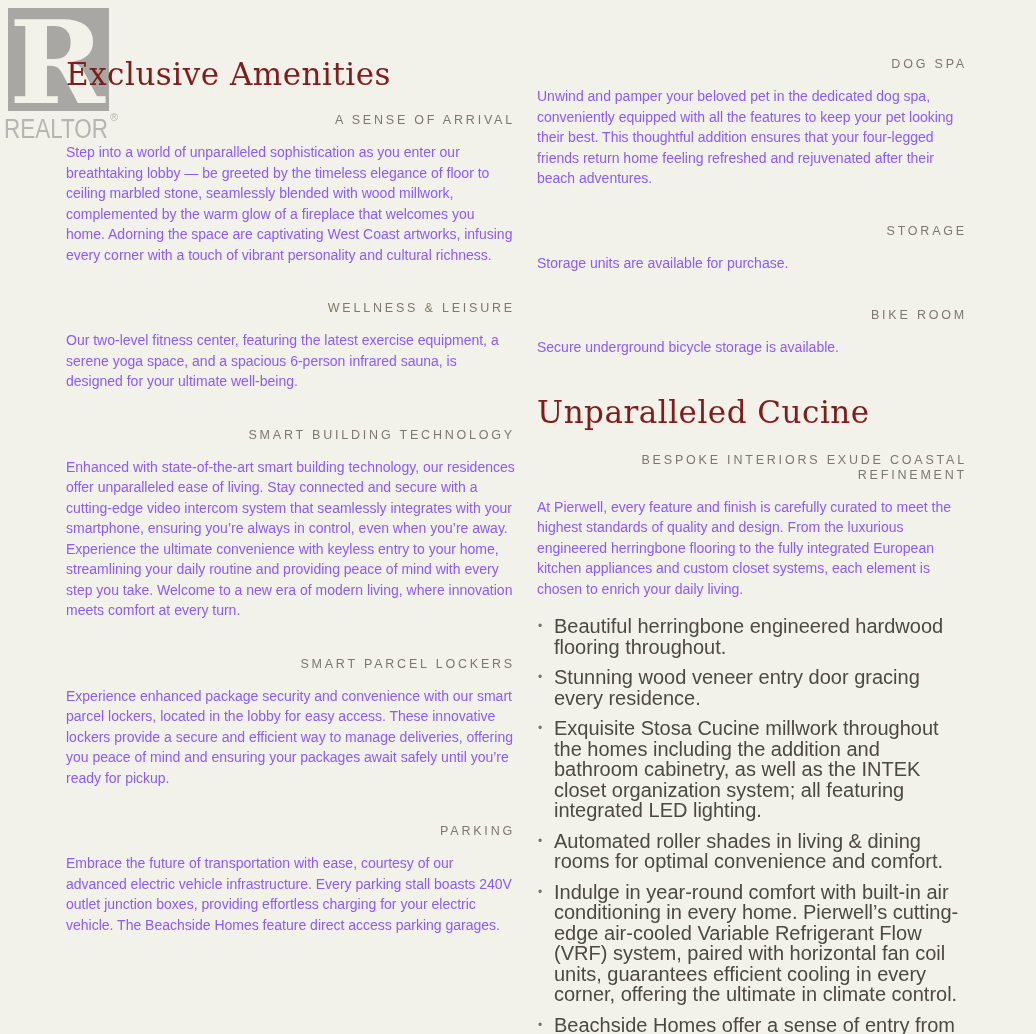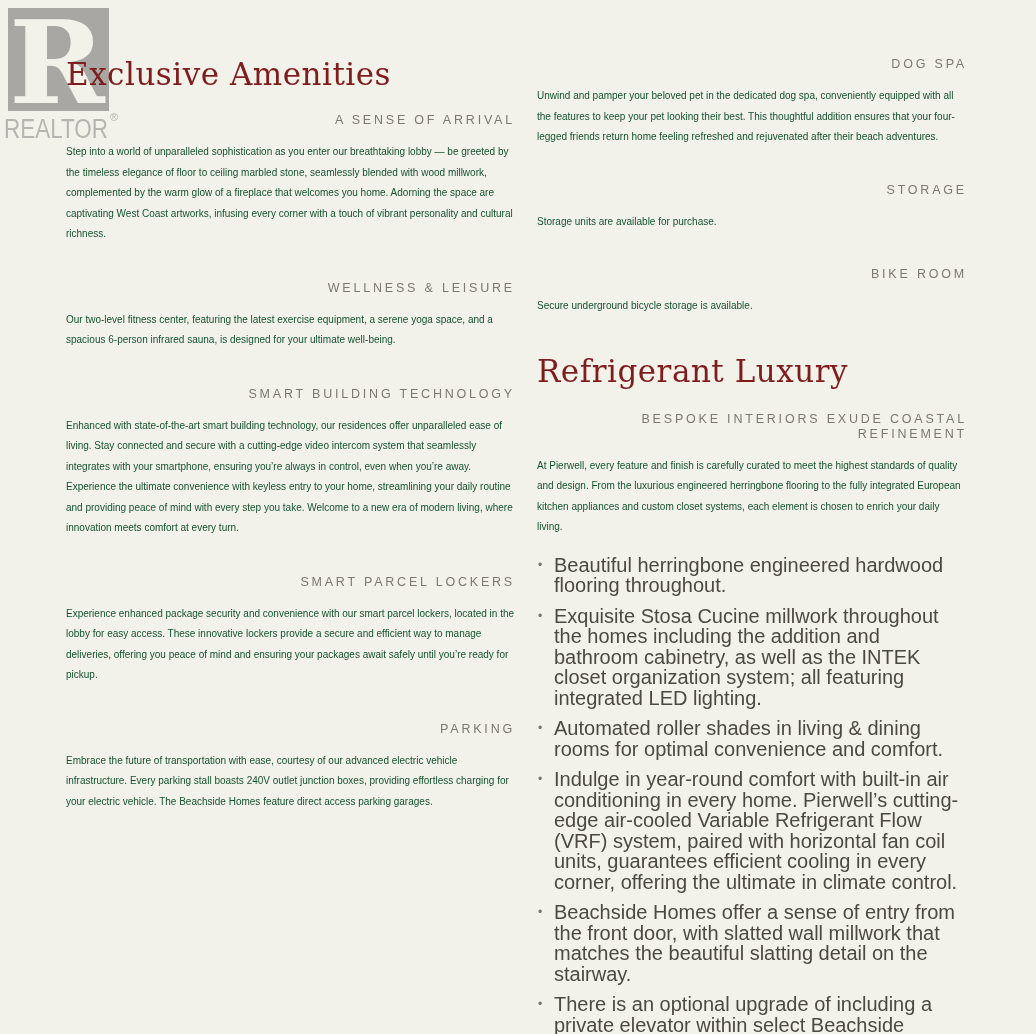--- a/index.html
+++ b/index.html
@@ -39,23 +39,23 @@
   .eyebrow {
     font-size: 12.5px;
     font-weight: 400;
     letter-spacing: 2.8px;
     line-height: 15px;
     color: #7b796d;
     margin: 0 0 14px 0;
     text-align: right;
   }
   .body-text {
-    font-size: 10px;
+    font-size: 14px;
     line-height: 20.5px;
-    color: #14532d;
+    color: #8b5cf6;
     margin: 0;
   }
   ul.bullets {
     list-style: none;
     margin: 17px 0 0 0;
     padding: 0;
   }
   ul.bullets li {
     position: relative;
     padding-left: 17px;
@@ -127,28 +127,29 @@
     <section class="sec">
       <h3 class="eyebrow">STORAGE</h3>
       <p class="body-text">Storage units are available for purchase.</p>
     </section>
 
     <section class="sec">
       <h3 class="eyebrow">BIKE ROOM</h3>
       <p class="body-text">Secure underground bicycle storage is available.</p>
     </section>
 
-    <h1 class="display">Refrigerant Luxury</h1>
+    <h1 class="display">Unparalleled Cucine</h1>
 
     <section class="sec">
       <h3 class="eyebrow">BESPOKE INTERIORS EXUDE COASTAL REFINEMENT</h3>
       <p class="body-text">At Pierwell, every feature and finish is carefully curated to meet the highest standards of quality and design. From the luxurious engineered herringbone flooring to the fully integrated European kitchen appliances and custom closet systems, each element is chosen to enrich your daily living.</p>
 
       <ul class="bullets">
         <li>Beautiful herringbone engineered hardwood flooring throughout.</li>
+        <li>Stunning wood veneer entry door gracing every residence.</li>
         <li>Exquisite Stosa Cucine millwork throughout the homes including the addition and bathroom cabinetry, as well as the INTEK closet organization system; all featuring integrated LED lighting.</li>
         <li>Automated roller shades in living &amp; dining rooms for optimal convenience and comfort.</li>
         <li>Indulge in year-round comfort with built-in air conditioning in every home. Pierwell’s cutting-edge air-cooled Variable Refrigerant Flow (VRF) system, paired with horizontal fan coil units, guarantees efficient cooling in every corner, offering the ultimate in climate control.</li>
         <li>Beachside Homes offer a sense of entry from the front door, with slatted wall millwork that matches the beautiful slatting detail on the stairway.</li>
         <li>There is an optional upgrade of including a private elevator within select Beachside Homes.</li>
       </ul>
     </section>
   </div>
 
 </div>

